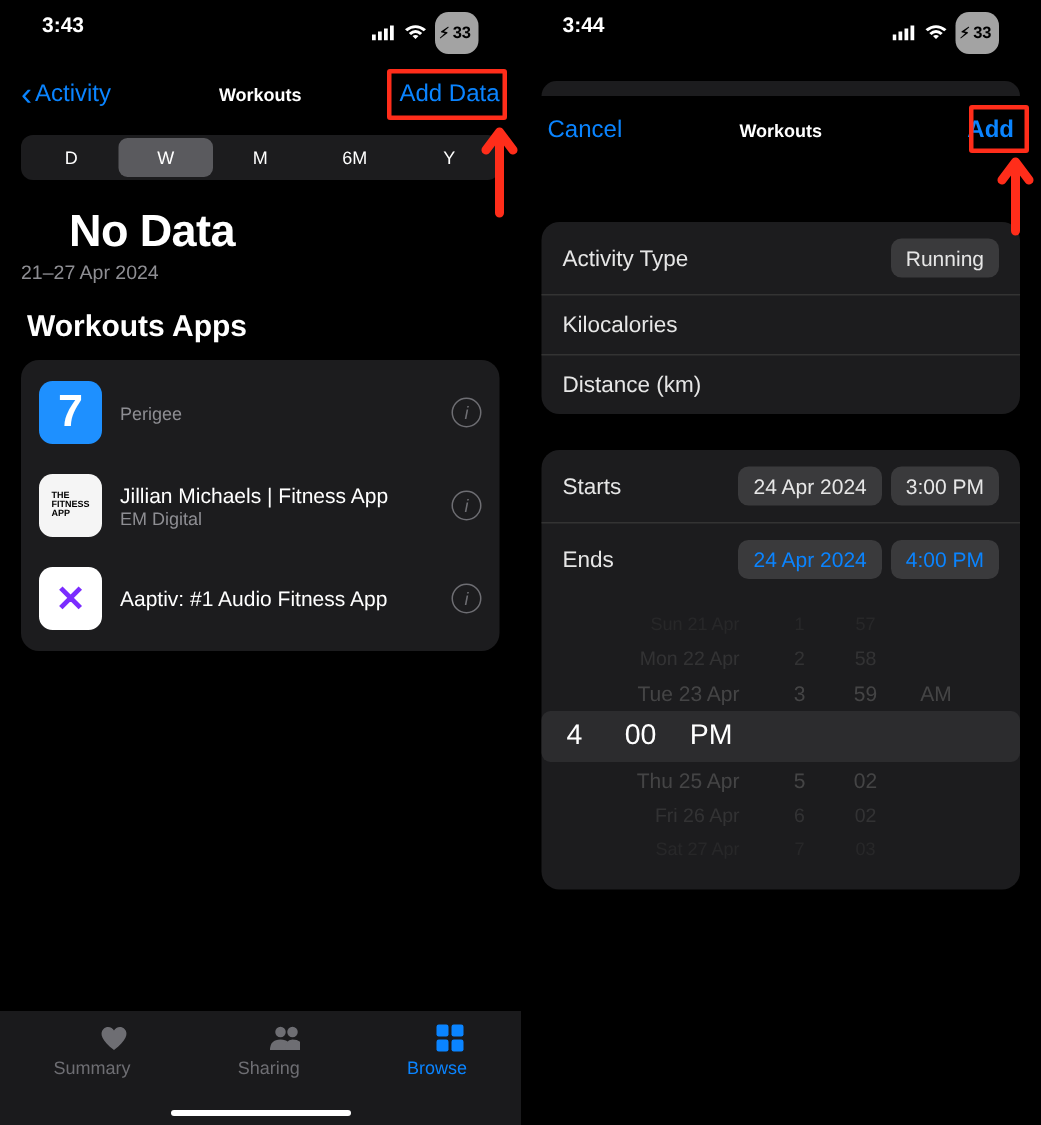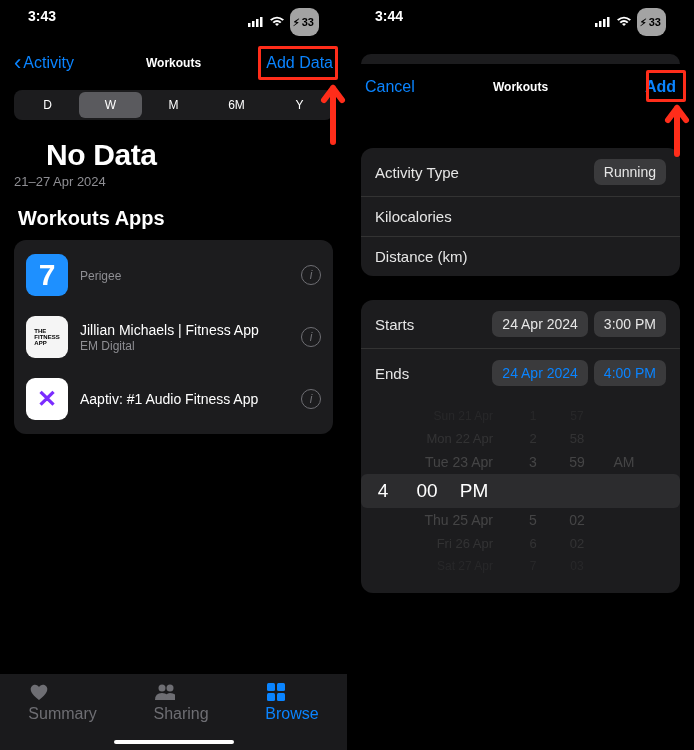--- a/index.html
+++ b/index.html
@@ -33,21 +33,21 @@
 .section-title { font-size: 20px; font-weight: 700; padding: 14px 18px 10px; }
 .app-list { background: #1c1c1e; border-radius: 12px; margin: 0 14px; padding: 4px 0; }
 .app-row { display: flex; align-items: center; padding: 10px 12px; gap: 12px; }
 .app-icon { width: 42px; height: 42px; border-radius: 9px; display:flex; align-items:center; justify-content:center; font-weight:700; color:#fff; flex: 0 0 42px;}
 .app-main { flex: 1; }
 .app-name { font-size: 14px; font-weight: 500; }
 .app-sub { font-size: 12px; color: #8e8e93; margin-top: 1px; }
 .info-icon { width: 20px; height: 20px; border: 1.3px solid #6e6e73; border-radius: 50%; display:flex; align-items:center; justify-content:center; color: #6e6e73; font-size: 12px; font-style: italic; }
 
 .tabbar { position: absolute; bottom: 0; left: 0; right: 0; height: 76px; background: rgba(28,28,30,0.92); backdrop-filter: blur(10px); display: flex; justify-content: space-around; align-items: flex-start; padding-top: 8px; }
-.tab { display: flex; flex-direction: column; align-items: flex-start; gap: 3px; color: #6e6e73; font-size: 16px; }
+.tab { display: flex; flex-direction: column; align-items: flex-end; gap: 3px; color: #6e6e73; font-size: 12px; }
 .tab.active { color: #0a84ff; }
 .tab-ico { width: 22px; height: 20px; display:flex; align-items:center; justify-content:center;}
 .home-ind { position: absolute; bottom: 6px; left: 50%; transform: translateX(-50%); width: 120px; height: 4px; background: #fff; border-radius: 3px; }
 
 
 .hl-box { position: absolute; border: 3px solid #ff2d1a; border-radius: 2px; pointer-events: none; z-index: 50; }
 .arrow { position: absolute; z-index: 49; }
 
 
 .form-card { background: #1c1c1e; border-radius: 12px; margin: 38px 14px 0; }

